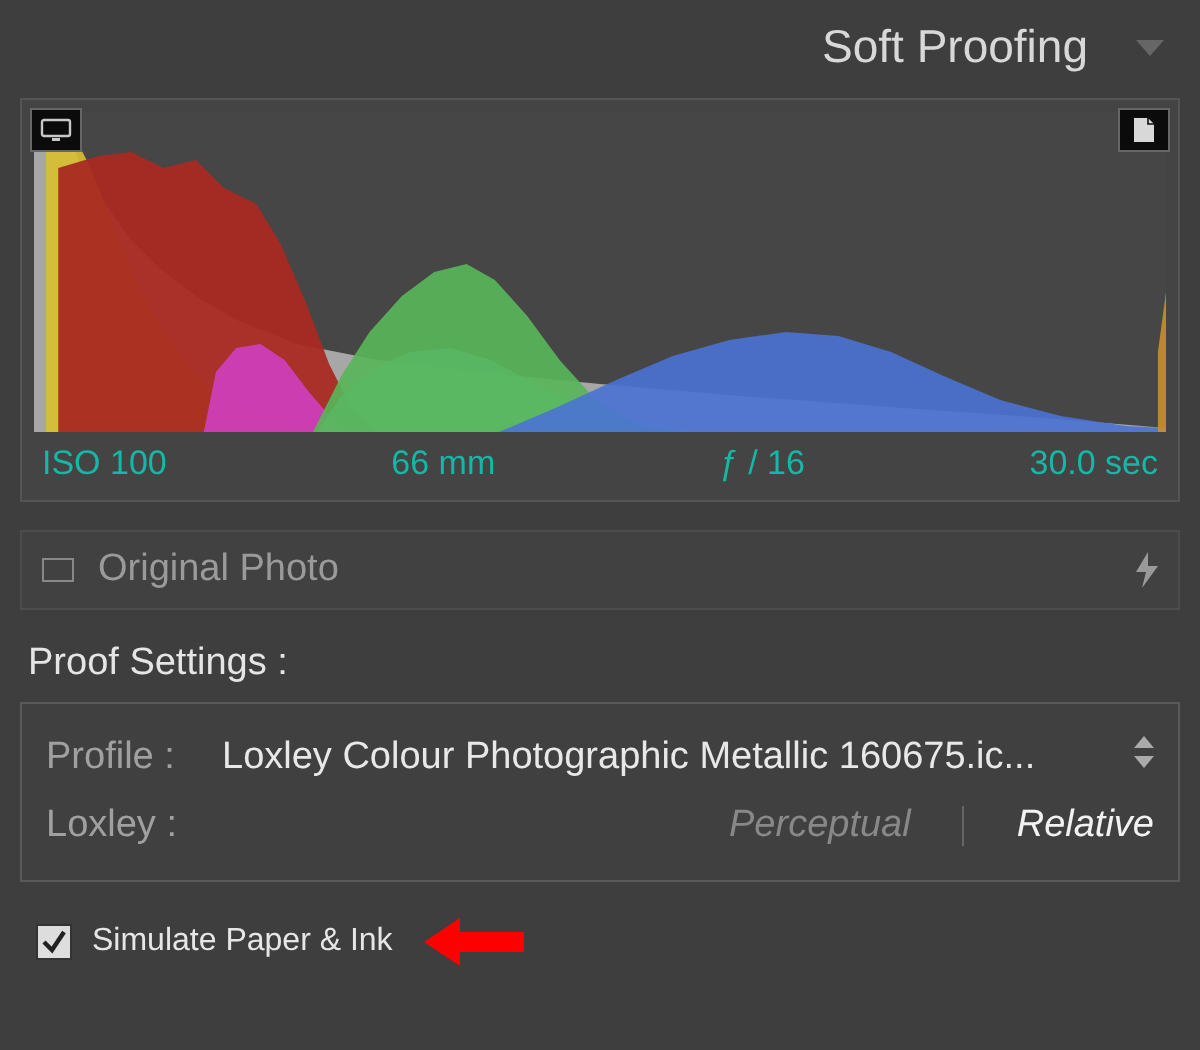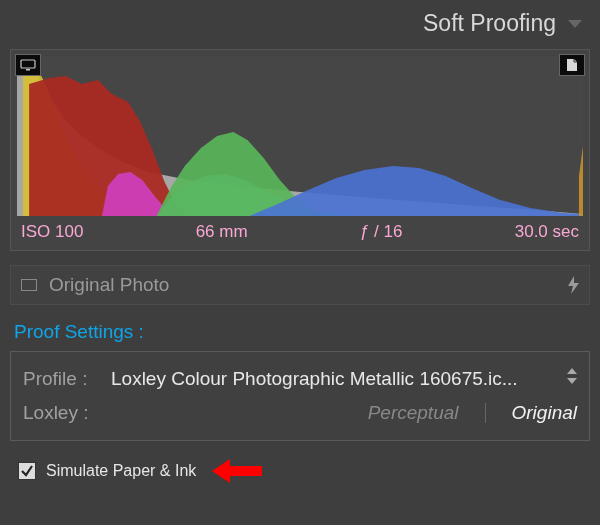--- a/index.html
+++ b/index.html
@@ -13,51 +13,51 @@
       width: 100%; height: 100%;
       background: #3e3e3e;
       padding: 0;
     }
     .panel-header {
       display: flex; justify-content: flex-end; align-items: center;
       padding: 10px 18px 12px 0;
       background: #3e3e3e;
     }
     .panel-title {
-      color: #d8d8d8; font-size: 23px; font-weight: 300; margin-right: 12px;
+      color: #d8d8d8; font-size: 23px; font-weight: 300; margin-right: 24px;
     }
     .chev-down-icon { width: 0; height: 0; border-left: 7px solid transparent; border-right: 7px solid transparent; border-top: 8px solid #666; }
     .box {
       margin: 0 10px; border: 1px solid #555; background: #414141;
       padding: 6px 6px 8px 6px;
     }
     .hist-wrap { position: relative; background: #444; }
     .hist { width: 100%; height: 160px; display: block; }
     .corner-badge {
       position: absolute; top: 4px; width: 26px; height: 22px;
       background: #0b0b0b; border: 1px solid #666;
       display: flex; align-items: center; justify-content: center;
     }
     .corner-badge.left { left: 4px; }
     .corner-badge.right { right: 4px; }
     .corner-badge svg { display: block; }
     .meta-row {
       display: flex; justify-content: space-between; padding: 6px 4px 0 4px;
-      color: #f9a8d4; font-size: 17px;
+      color: #14b8a6; font-size: 17px;
     }
     .row {
       display: flex; align-items: center; justify-content: space-between;
       margin: 14px 10px 0 10px; padding: 8px 10px; border: 1px solid #4c4c4c;
       background: #414141;
     }
     .orig-left { display: flex; align-items: center; gap: 12px; }
     .rect-icon { width: 16px; height: 12px; border: 1.5px solid #888; }
     .dim { color: #9a9a9a; font-size: 19px; }
     .bolt-icon { width: 11px; height: 18px; }
-    .settings-label { margin: 16px 10px 8px 14px; color: #0ea5e9; font-size: 19px; }
+    .settings-label { margin: 16px 10px 8px 14px; color: #e5e5e5; font-size: 19px; }
     .settings-box { margin: 0 10px; border: 1px solid #5a5a5a; background: #404040; padding: 10px 12px; }
     .settings-line { display: flex; align-items: flex-start; justify-content: space-between; padding: 6px 0; font-size: 19px; }
     .label { color: #a0a0a0; width: 80px; }
     .profile-value { color: #e8e8e8; flex: 1; text-align: left; margin-left: 8px; overflow: hidden; white-space: nowrap; text-overflow: ellipsis; }
     .updown-icon { width: 10px; height: 16px; position: relative; margin-left: 6px; }
     .updown-icon::before { content: ""; position: absolute; top: 0; left: 0; border-left: 5px solid transparent; border-right: 5px solid transparent; border-bottom: 6px solid #aaa; }
     .updown-icon::after { content: ""; position: absolute; bottom: 0; left: 0; border-left: 5px solid transparent; border-right: 5px solid transparent; border-top: 6px solid #aaa; }
     .intent-options { display: flex; align-items: center; gap: 26px; font-style: italic; }
     .intent-opt { color: #888; font-size: 19px; cursor: pointer; }
     .intent-opt.selected { color: #f2f2f2; }
@@ -138,21 +138,21 @@
     <div class="settings-line">
       <span class="label">Profile :</span>
       <span class="profile-value">Loxley Colour Photographic Metallic 160675.ic...</span>
       <span class="updown-icon"></span>
     </div>
     <div class="settings-line">
       <span class="label">Loxley :</span>
       <div class="intent-options">
         <span class="intent-opt">Perceptual</span>
         <span class="vbar"></span>
-        <span class="intent-opt selected">Original</span>
+        <span class="intent-opt selected">Relative</span>
       </div>
     </div>
   </div>
 
   <div class="sim-row">
     <span class="checkbox">
       <svg width="14" height="14" viewBox="0 0 14 14">
         <path d="M2 7 L6 11 L12 2" fill="none" stroke="#222" stroke-width="2.2"></path>
       </svg>
     </span>

